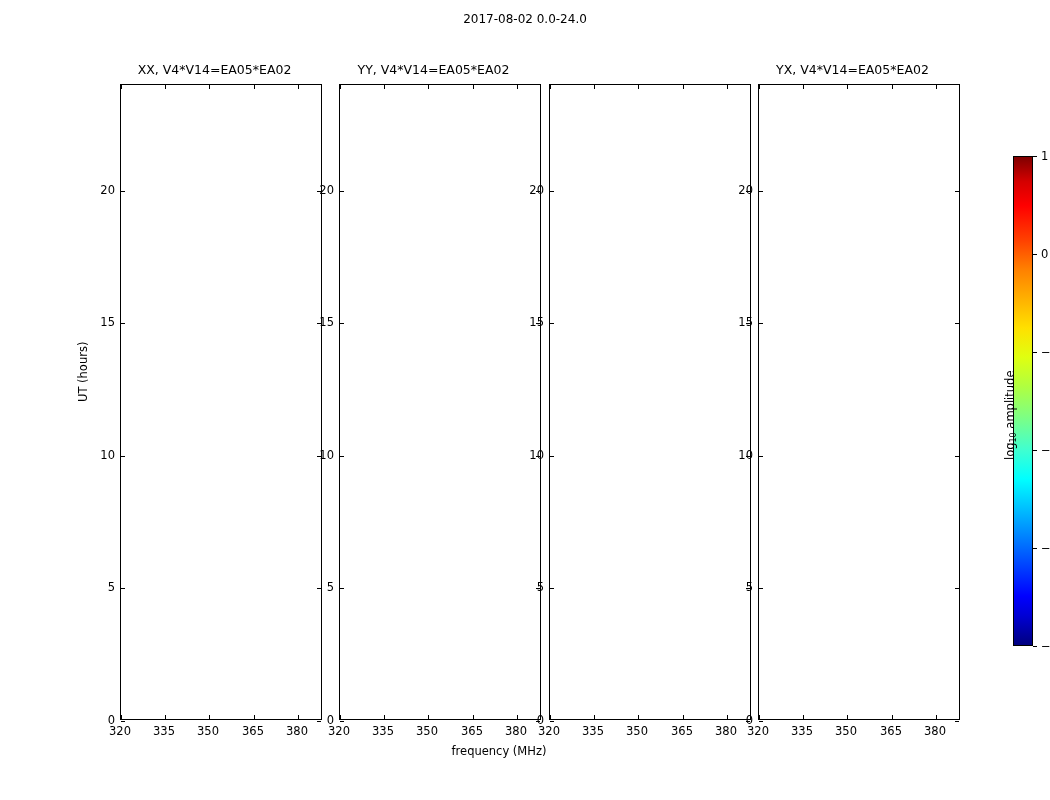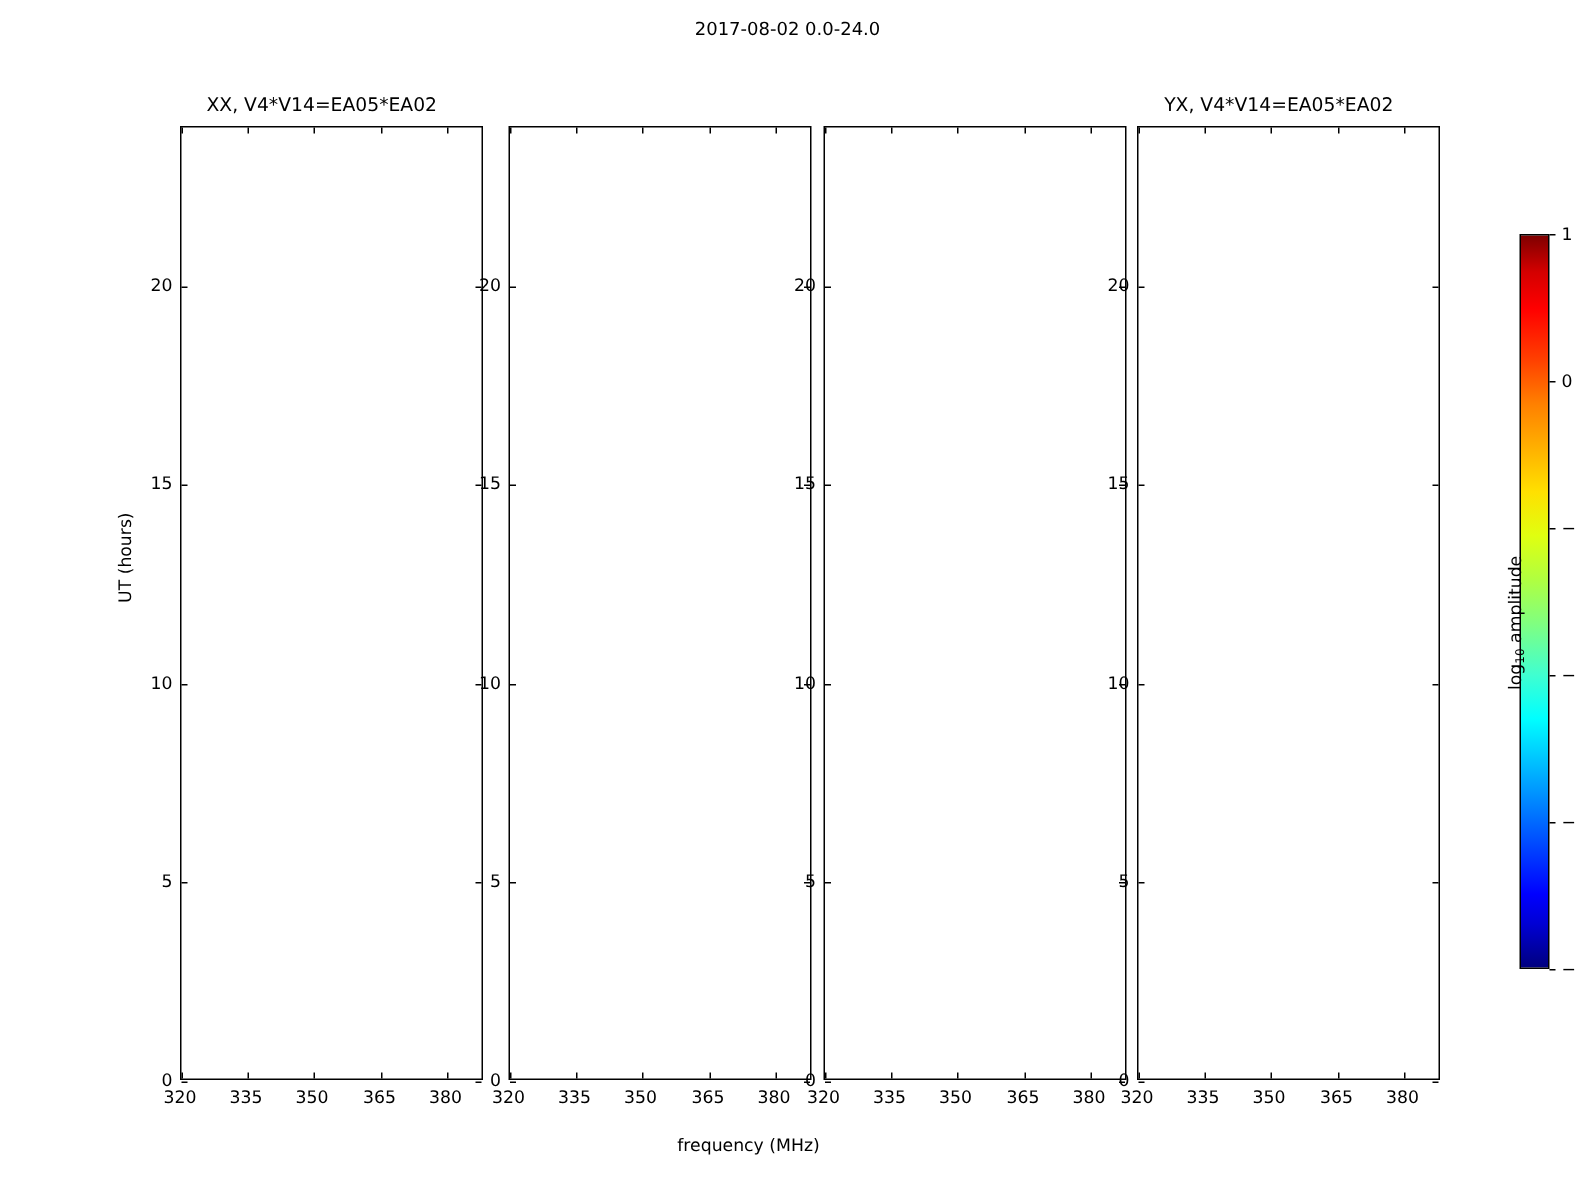--- a/index.html
+++ b/index.html
@@ -114,21 +114,20 @@
     transform-origin: 0 0;
     white-space: nowrap;
   }
   #xlabel {
     position: absolute;
     top: 744px;
     left: 0;
     width: 998px;
     text-align: center;
     font-size: 11.5px;
-    margin-top: 12px;
   }
   
   #colorbar-wrap {
     position: absolute;
     left: 1013px;
     top: 156px;
     width: 20px;
     height: 490px;
   }
   #colorbar {
@@ -231,20 +230,21 @@
     <div class="xticks">
       <span style="left:0px;">320</span>
       <span style="left:44px;">335</span>
       <span style="left:88px;">350</span>
       <span style="left:133px;">365</span>
       <span style="left:177px;">380</span>
     </div>
   </div>
 
   <div class="panel" id="panel-1" style="left:339px;">
+    <div class="ptitle">YY, V4*V14=EA05*EA02</div>
     <div class="axes">
       <div class="tickmark-x" style="left:0px;"></div>
       <div class="tickmark-x" style="left:44px;"></div>
       <div class="tickmark-x" style="left:88px;"></div>
       <div class="tickmark-x" style="left:133px;"></div>
       <div class="tickmark-x" style="left:177px;"></div>
       <div class="tickmark-x top" style="left:0px;"></div>
       <div class="tickmark-x top" style="left:44px;"></div>
       <div class="tickmark-x top" style="left:88px;"></div>
       <div class="tickmark-x top" style="left:133px;"></div>

